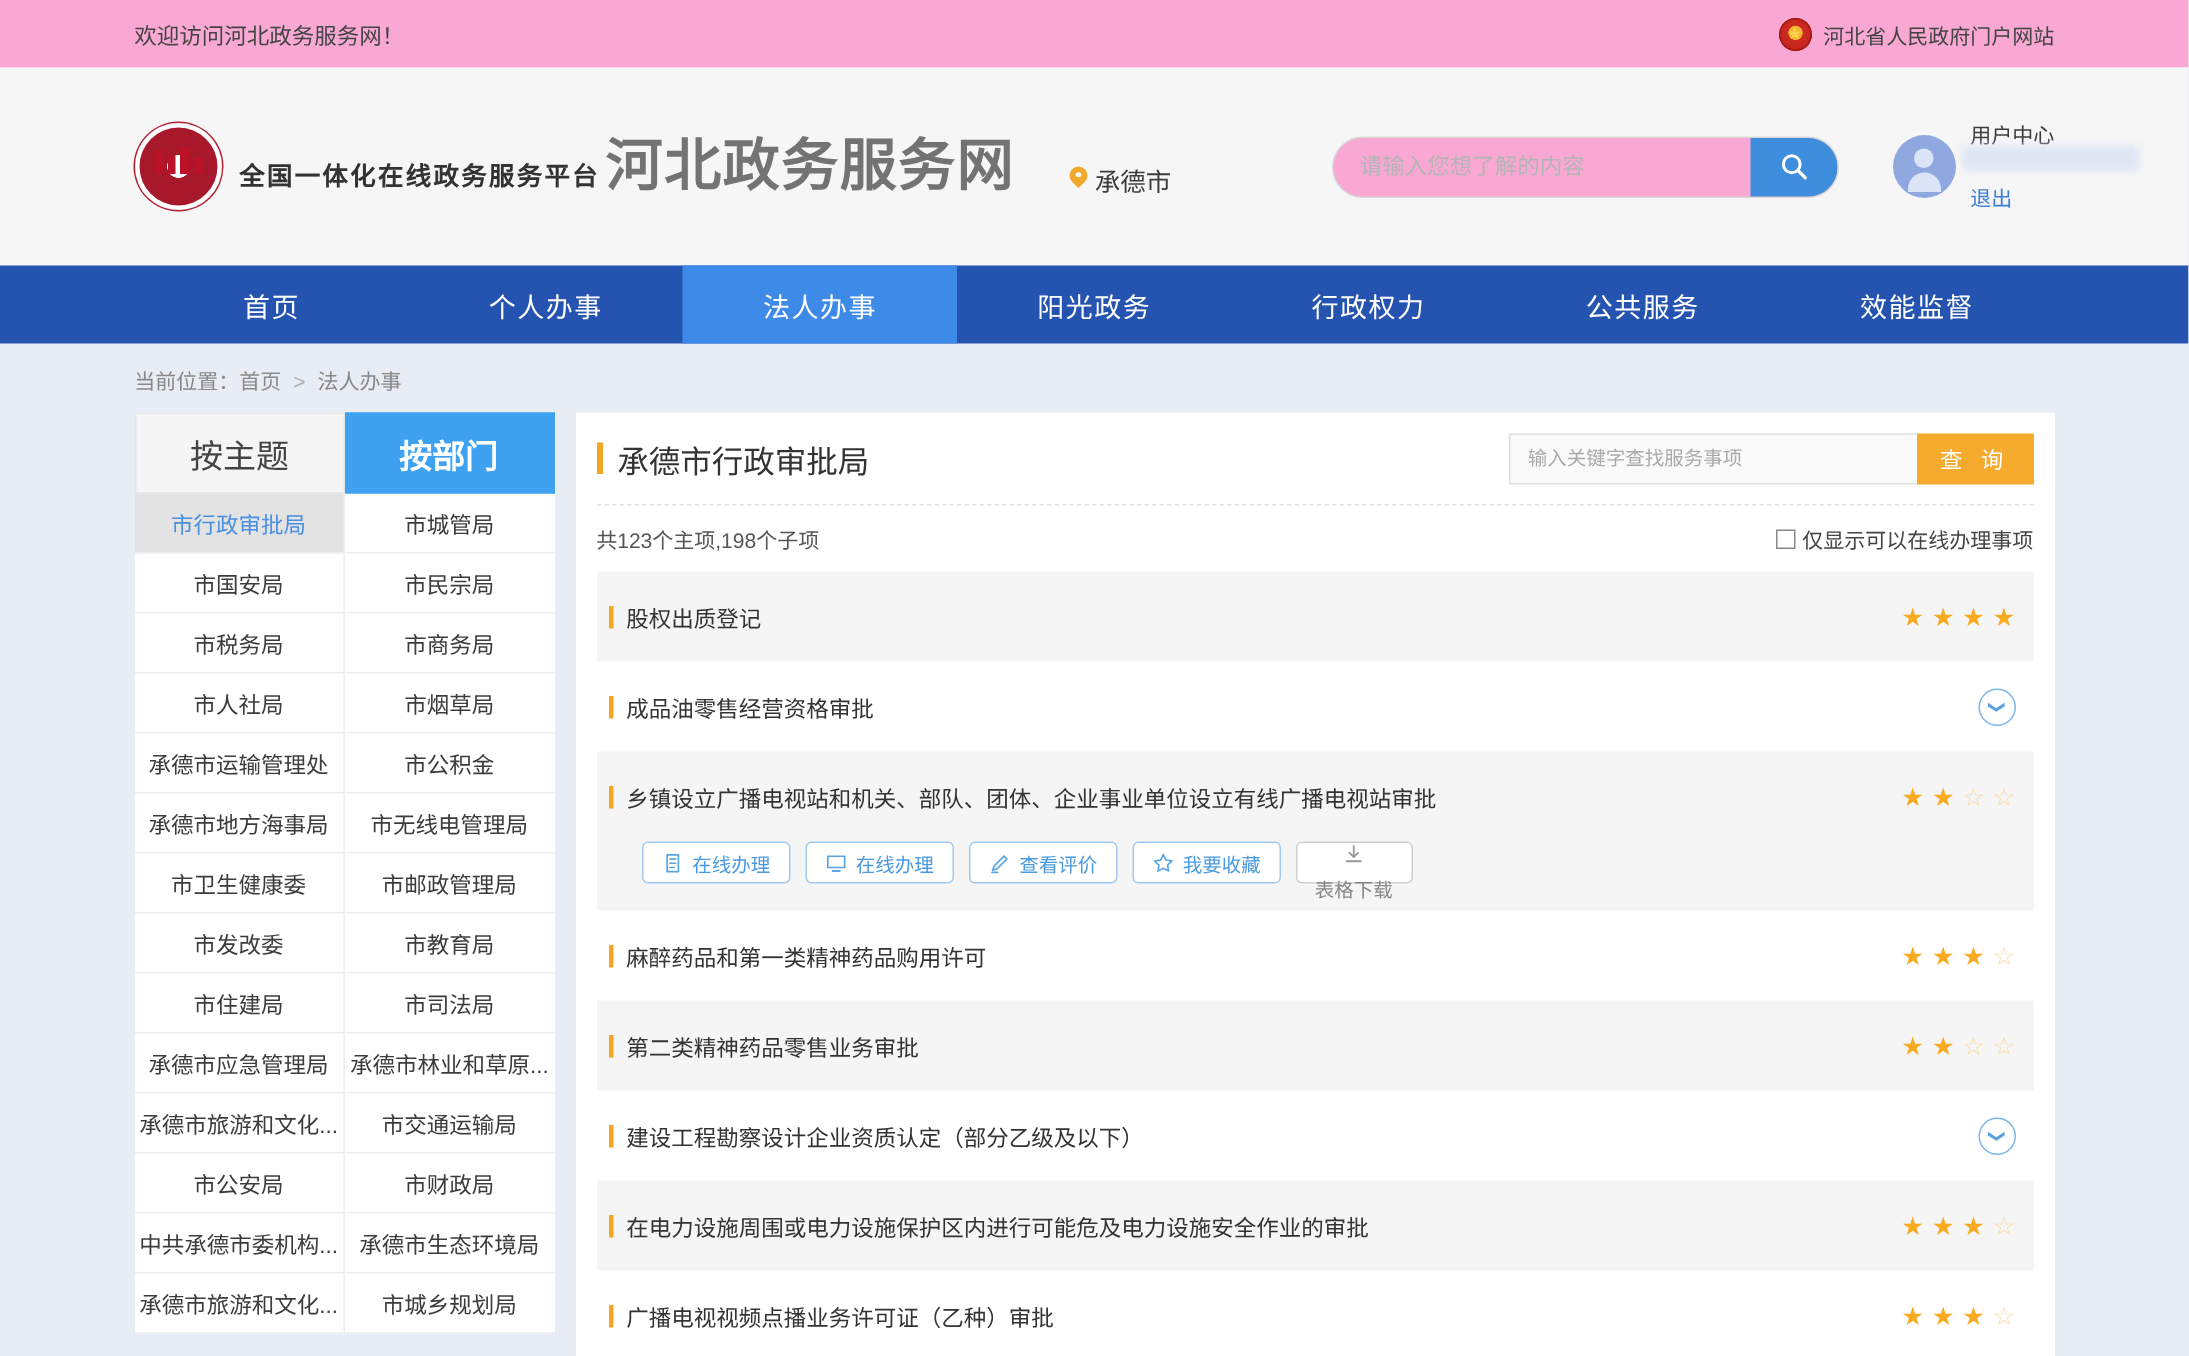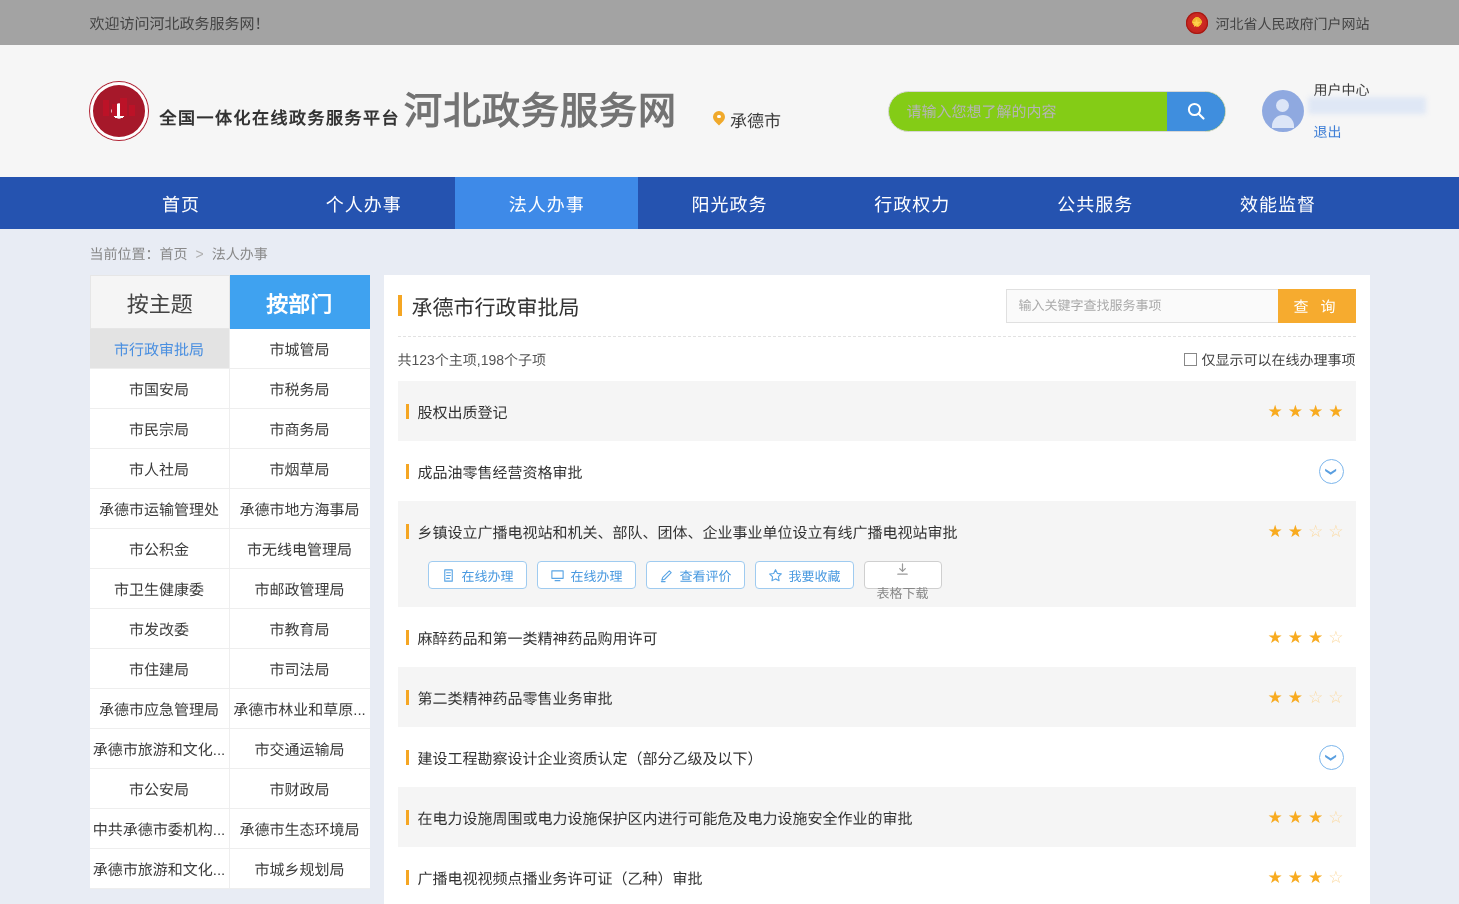--- a/index.html
+++ b/index.html
@@ -11,21 +11,21 @@
     font-family:"Liberation Sans","DejaVu Sans",sans-serif;
     font-size:14px;
     color:#333;
     overflow:hidden;
     position:relative;
   }
   .wrap { width:1280px; margin:0 auto; position:relative; }
 
   
   .topbar {
-    height:45px; background:#a3a3a3;
+    height:45px; background:#f9a8d4;
     display:flex; align-items:center;
     font-size:15px; color:#444;
   }
   .topbar .wrap { display:flex; align-items:center; justify-content:space-between; height:45px; }
   .gov-portal { display:flex; align-items:center; gap:8px; font-size:14px; color:#444; }
   .gov-emblem {
     width:22px; height:22px; border-radius:50%;
     background:radial-gradient(circle at 50% 45%, #f5c242 0%, #f0b429 28%, #cf2b24 30%, #b81d18 100%);
     box-shadow:inset 0 0 0 1px #a51812;
     position:relative; flex:none;
@@ -71,21 +71,21 @@
     content:""; position:absolute; left:0; top:0; width:12px; height:12px;
     border-radius:50% 50% 50% 0; transform:rotate(-45deg); background:#f0a92b;
   }
   .pin-icon::after {
     content:""; position:absolute; left:4.2px; top:3.6px; width:3.6px; height:3.6px;
     border-radius:50%; background:#fff;
   }
   .searchbox {
     margin-left:auto; margin-right:0;
     display:flex; align-items:center; width:338px; height:41px;
-    border:1px solid #d7d7d7; border-radius:21px; background:#84cc16; overflow:hidden;
+    border:1px solid #d7d7d7; border-radius:21px; background:#f9a8d4; overflow:hidden;
   }
   .searchbox input {
     flex:1; border:0; outline:none; height:40px; padding:0 18px;
     font-size:15px; color:#333; background:transparent;
     font-family:inherit;
   }
   .searchbox input::placeholder { color:#b5b5b5; }
   .search-btn {
     width:58px; height:42px; background:#3f8ede; border:0; cursor:pointer;
     display:flex; align-items:center; justify-content:center;
@@ -287,28 +287,28 @@
 
     <div class="sidebar">
       <div class="side-tabs" id="side-tabs">
           <div class="side-tab">按主题</div>
           <div class="side-tab active">按部门</div>
         </div>
       <div class="dept-grid" id="dept-grid">
           <div class="dept-cell active" title="市行政审批局">市行政审批局</div>
           <div class="dept-cell" title="市城管局">市城管局</div>
           <div class="dept-cell" title="市国安局">市国安局</div>
+          <div class="dept-cell" title="市民宗局">市民宗局</div>
           <div class="dept-cell" title="市税务局">市税务局</div>
-          <div class="dept-cell" title="市民宗局">市民宗局</div>
           <div class="dept-cell" title="市商务局">市商务局</div>
           <div class="dept-cell" title="市人社局">市人社局</div>
           <div class="dept-cell" title="市烟草局">市烟草局</div>
           <div class="dept-cell" title="承德市运输管理处">承德市运输管理处</div>
+          <div class="dept-cell" title="市公积金">市公积金</div>
           <div class="dept-cell" title="承德市地方海事局">承德市地方海事局</div>
-          <div class="dept-cell" title="市公积金">市公积金</div>
           <div class="dept-cell" title="市无线电管理局">市无线电管理局</div>
           <div class="dept-cell" title="市卫生健康委">市卫生健康委</div>
           <div class="dept-cell" title="市邮政管理局">市邮政管理局</div>
           <div class="dept-cell" title="市发改委">市发改委</div>
           <div class="dept-cell" title="市教育局">市教育局</div>
           <div class="dept-cell" title="市住建局">市住建局</div>
           <div class="dept-cell" title="市司法局">市司法局</div>
           <div class="dept-cell" title="承德市应急管理局">承德市应急管理局</div>
           <div class="dept-cell" title="承德市林业和草原...">承德市林业和草原...</div>
           <div class="dept-cell" title="承德市市场监督管...">承德市旅游和文化...</div>

